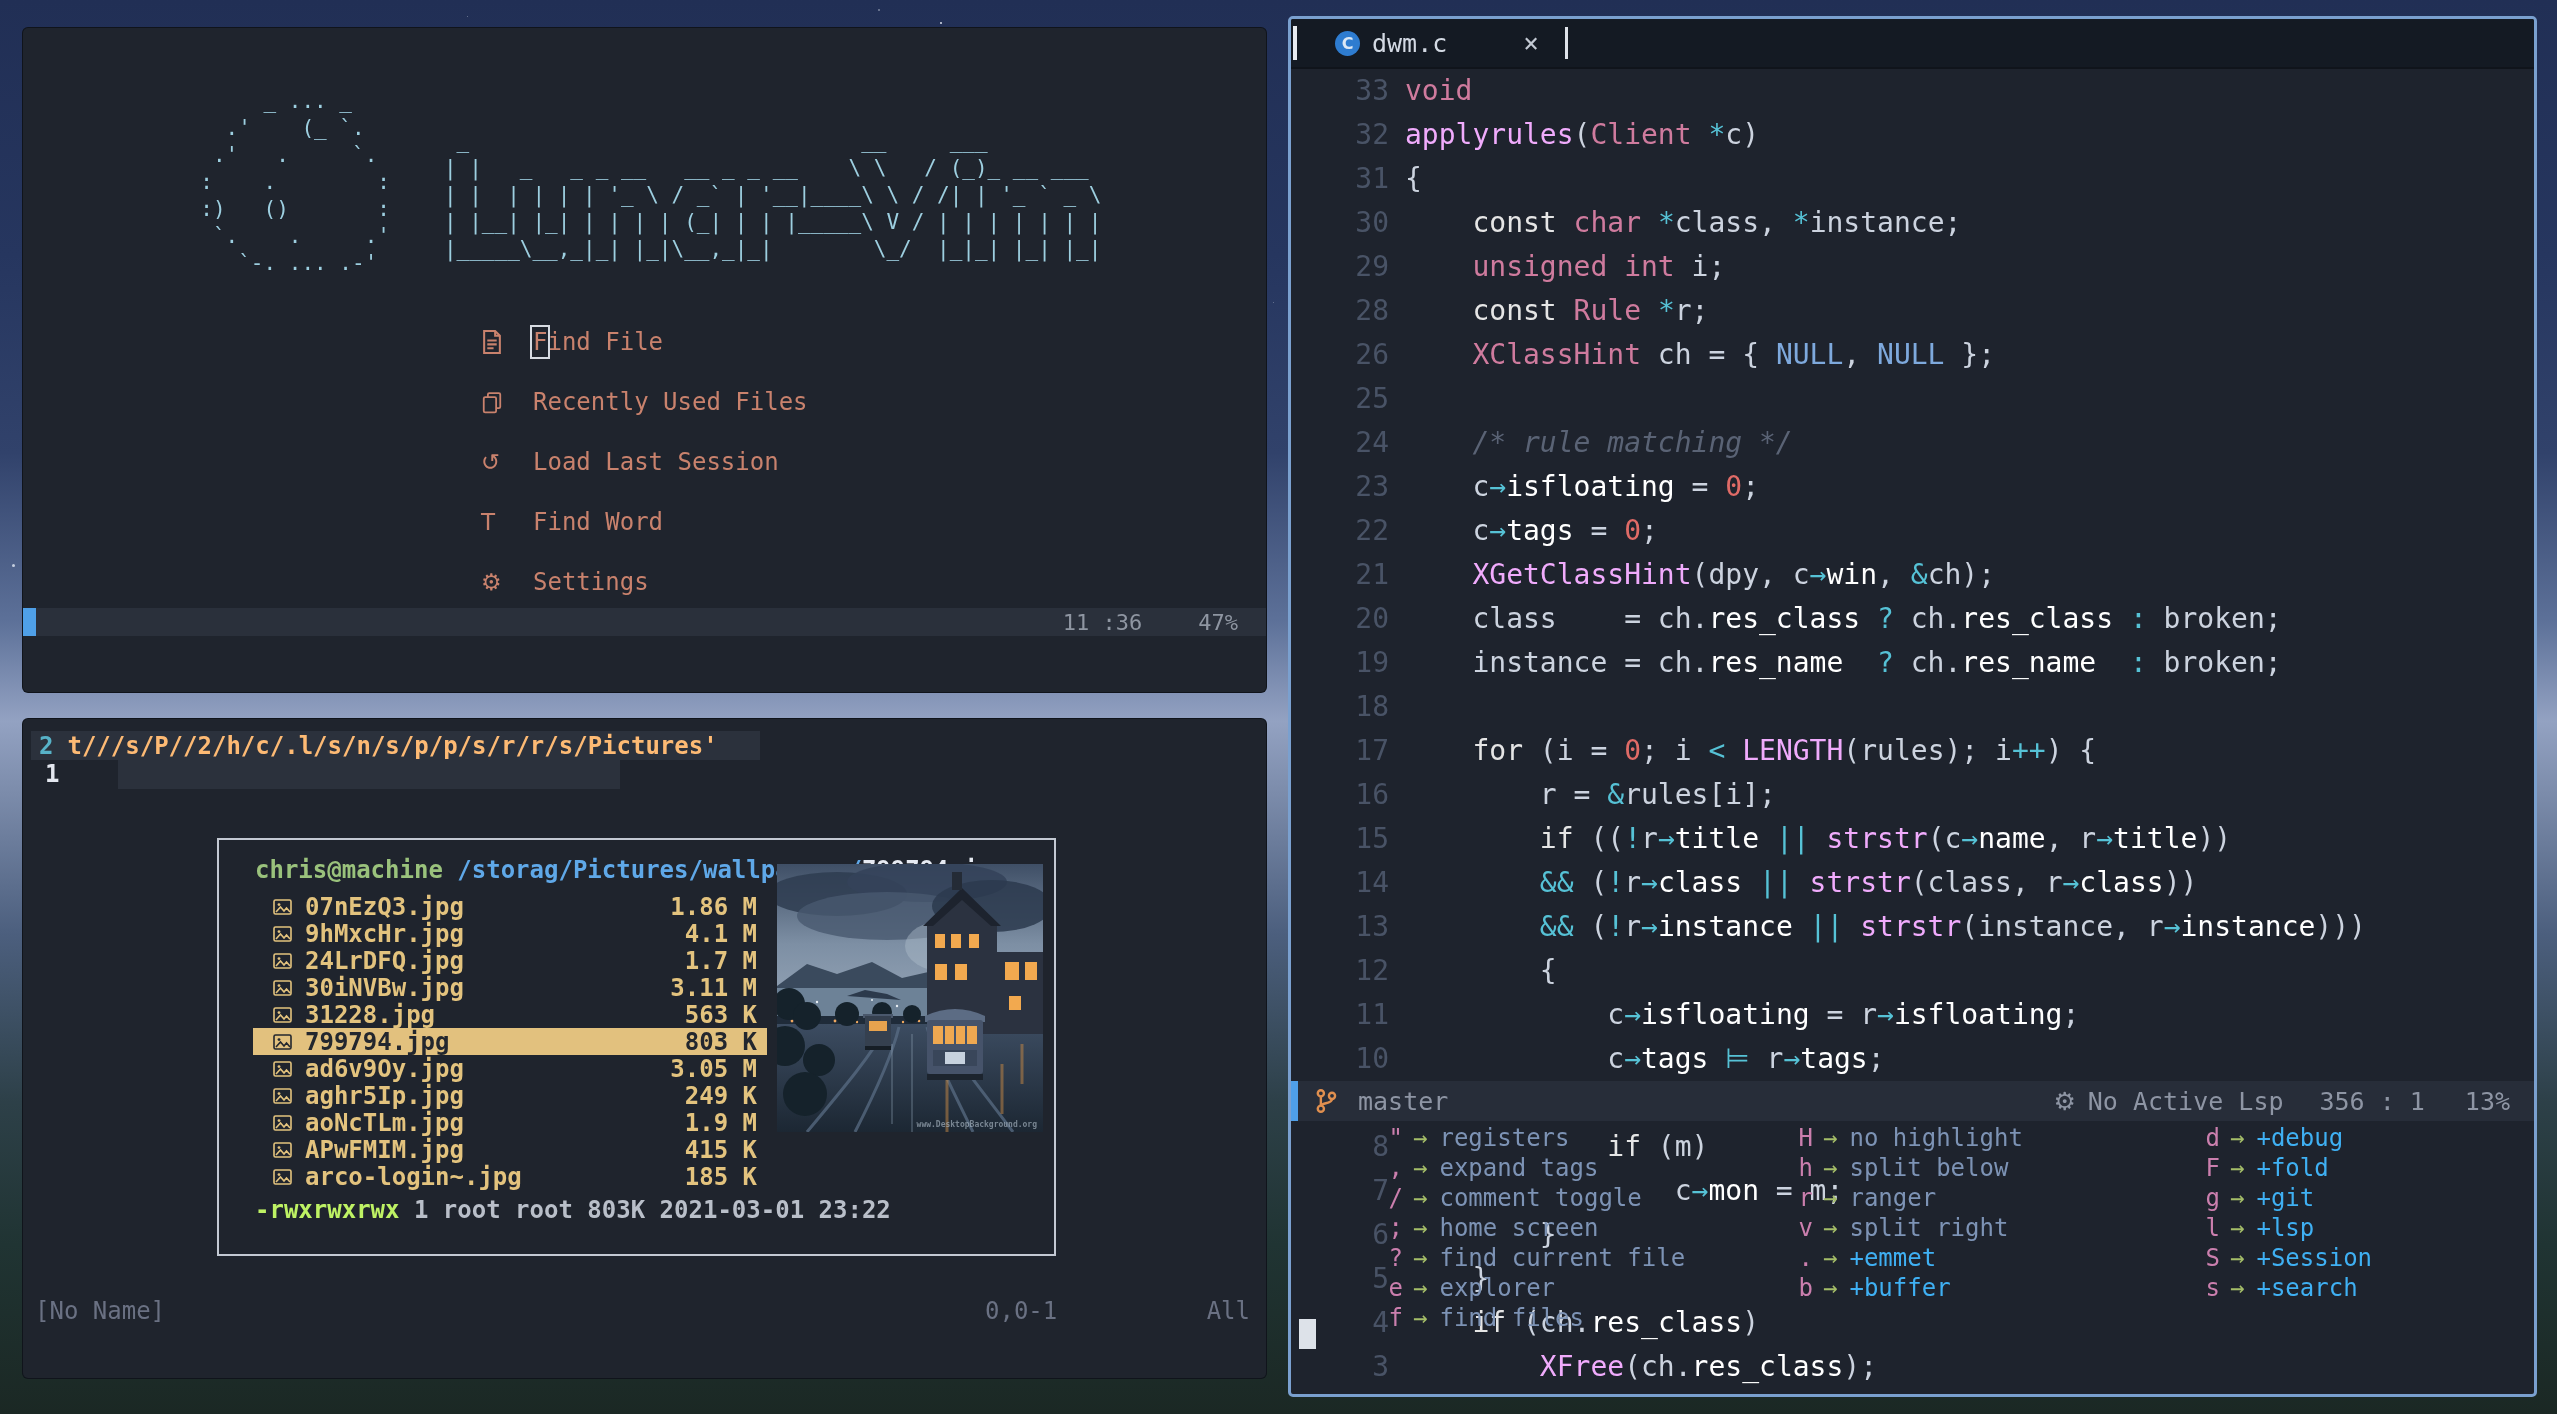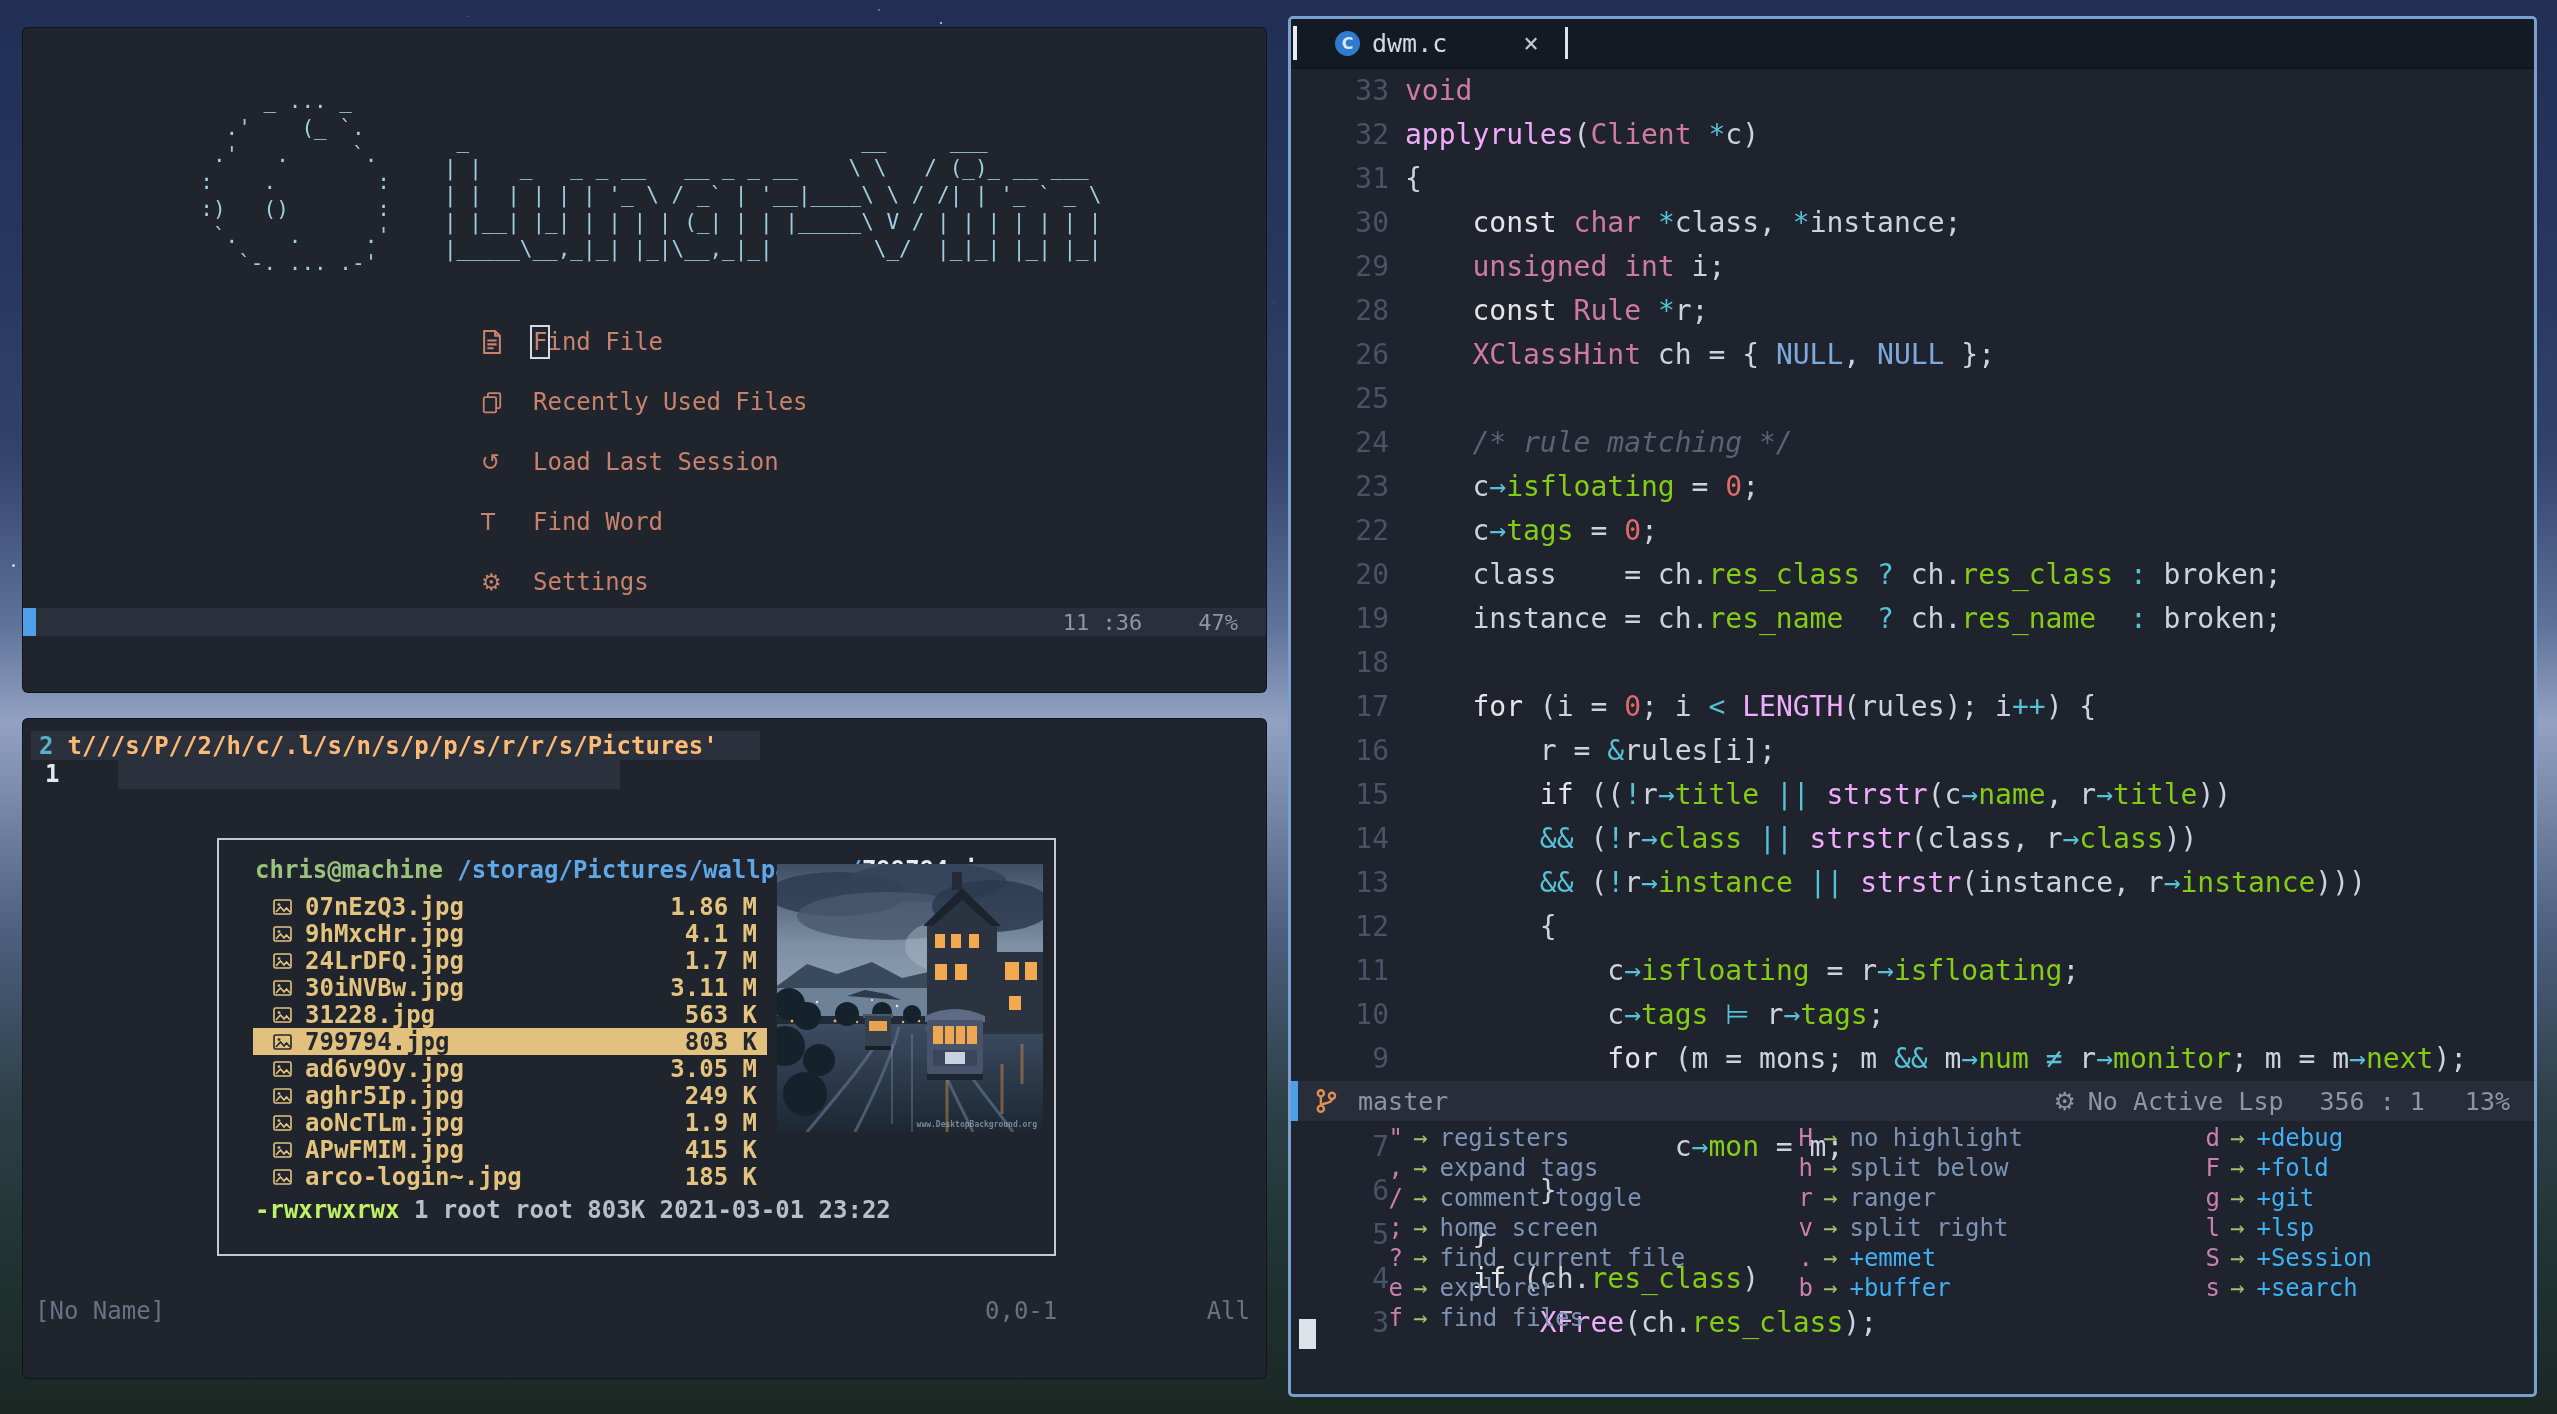--- a/index.html
+++ b/index.html
@@ -52,21 +52,21 @@
   .tab{display:flex;align-items:center;margin-left:44px;font-size:25px;color:#d3d9e3;}
   .c-badge{width:25px;height:25px;border-radius:50%;background:#2e7cd0;color:#dce8f5;font-size:16px;font-weight:bold;display:inline-flex;align-items:center;justify-content:center;font-family:"DejaVu Sans",sans-serif;}
   .tab-title{margin-left:12px;}
   .tab-close{margin-left:76px;color:#c3c9d3;font-size:26px;}
   .tab-cursor{width:3px;height:32px;background:#dfe3ea;margin-left:26px;}
   .code-area{position:absolute;left:0;top:50px;right:0;}
   .code-line{display:flex;height:44px;line-height:44px;font-size:28px;}
   .code-line .ln{flex:none;width:98px;text-align:right;color:#495366;}
   .code-line .src{margin-left:16px;white-space:pre;}
   .tk-p{color:#ccd3df}.tk-k{color:#e5e5e5}.tk-t{color:#cf7b9e}.tk-f{color:#f0abfc}
-  .tk-d{color:#84cc16}.tk-o{color:#56c2d6}.tk-n{color:#e06b67}
+  .tk-d{color:#ffffff}.tk-o{color:#56c2d6}.tk-n{color:#e06b67}
   .tk-c{color:#5a6375;font-style:italic}.tk-u{color:#7ea9dd}
   .statusline{position:absolute;left:0;right:0;top:1062px;height:40px;background:#272d39;display:flex;align-items:center;font-size:25px;color:#8e95a4;}
   .sl-accent{width:7px;height:100%;background:#4f9fe8;}
   .sl-branch-icon{margin-left:16px;color:#e08f4f;display:flex;}
   .sl-branch{margin-left:20px;}
   .sl-right{margin-left:auto;display:flex;align-items:center;padding-right:24px;}
   .sl-gear{margin-right:12px;font-family:"DejaVu Sans",sans-serif;}
   .sl-pos{margin-left:36px;text-align:center;} .sl-pct{margin-left:40px;}
   .whichkey{position:absolute;left:36px;top:1104px;right:6px;font-size:24px;}
   .wk-col{position:absolute;top:0;}
@@ -528,20 +528,24 @@
       </div>
       <div class="code-line">
         <span class="ln">23</span>
         <span class="src"><span class="tk-p">    c</span><span class="tk-o">→</span><span class="tk-d">isfloating</span><span class="tk-p"> = </span><span class="tk-n">0</span><span class="tk-p">;</span></span>
       </div>
       <div class="code-line">
         <span class="ln">22</span>
         <span class="src"><span class="tk-p">    c</span><span class="tk-o">→</span><span class="tk-d">tags</span><span class="tk-p"> = </span><span class="tk-n">0</span><span class="tk-p">;</span></span>
       </div>
       <div class="code-line">
+        <span class="ln">21</span>
+        <span class="src"><span class="tk-p">    </span><span class="tk-f">XGetClassHint</span><span class="tk-p">(dpy, c</span><span class="tk-o">→</span><span class="tk-d">win</span><span class="tk-p">, </span><span class="tk-o">&amp;</span><span class="tk-p">ch);</span></span>
+      </div>
+      <div class="code-line">
         <span class="ln">20</span>
         <span class="src"><span class="tk-p">    class    = ch.</span><span class="tk-d">res_class</span><span class="tk-p"> </span><span class="tk-o">?</span><span class="tk-p"> ch.</span><span class="tk-d">res_class</span><span class="tk-p"> </span><span class="tk-o">:</span><span class="tk-p"> broken;</span></span>
       </div>
       <div class="code-line">
         <span class="ln">19</span>
         <span class="src"><span class="tk-p">    instance = ch.</span><span class="tk-d">res_name</span><span class="tk-p">  </span><span class="tk-o">?</span><span class="tk-p"> ch.</span><span class="tk-d">res_name</span><span class="tk-p">  </span><span class="tk-o">:</span><span class="tk-p"> broken;</span></span>
       </div>
       <div class="code-line">
         <span class="ln">18</span>
         <span class="src"></span>

